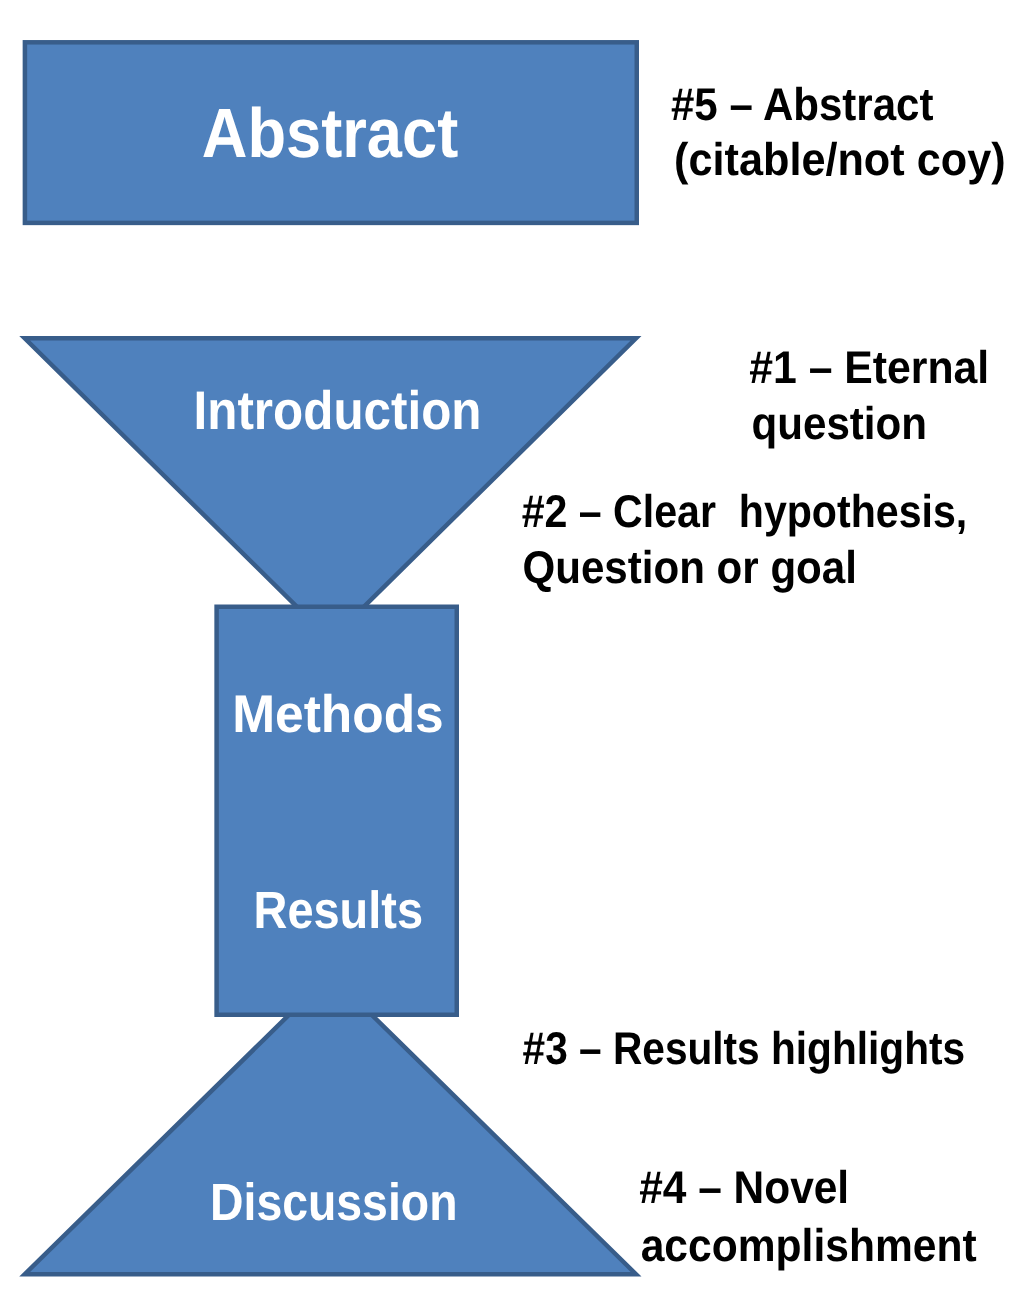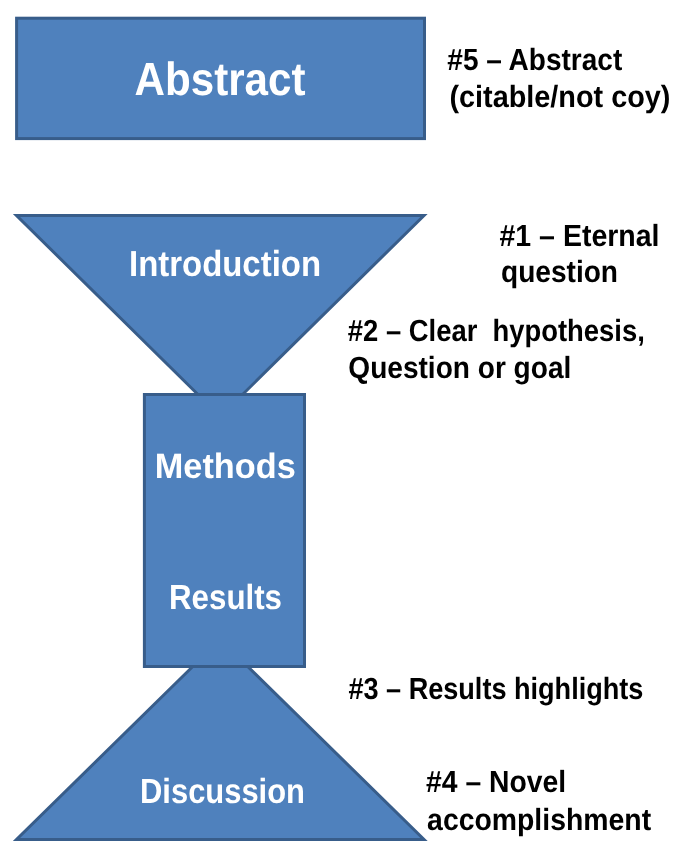--- a/index.html
+++ b/index.html
@@ -4,21 +4,21 @@
 <title>Hourglass structure of a scientific paper</title>
 <style>
   html, body { margin:0; padding:0; }
   body {
     -webkit-font-smoothing: antialiased;
     -moz-osx-font-smoothing: grayscale;
     width:680px; height:868px; background:#ffffff;
     position:relative; overflow:hidden;
     font-family:"Liberation Sans", sans-serif;
   }
-  .stage { position:absolute; left:0; top:6px; width:680px; height:612px; transform: translateZ(0); }
+  .stage { position:absolute; left:0; top:16px; width:680px; height:612px; transform: translateZ(0); }
   svg { display:block; }
   text {
     font-family:"Liberation Sans", sans-serif; font-weight:bold;
     -webkit-font-smoothing:antialiased;
     shape-rendering:geometricPrecision;
     text-rendering:geometricPrecision;
   }
   .shape-text { fill:#FFFFFF; }
   .note-text  { fill:#000000; }
 </style>

